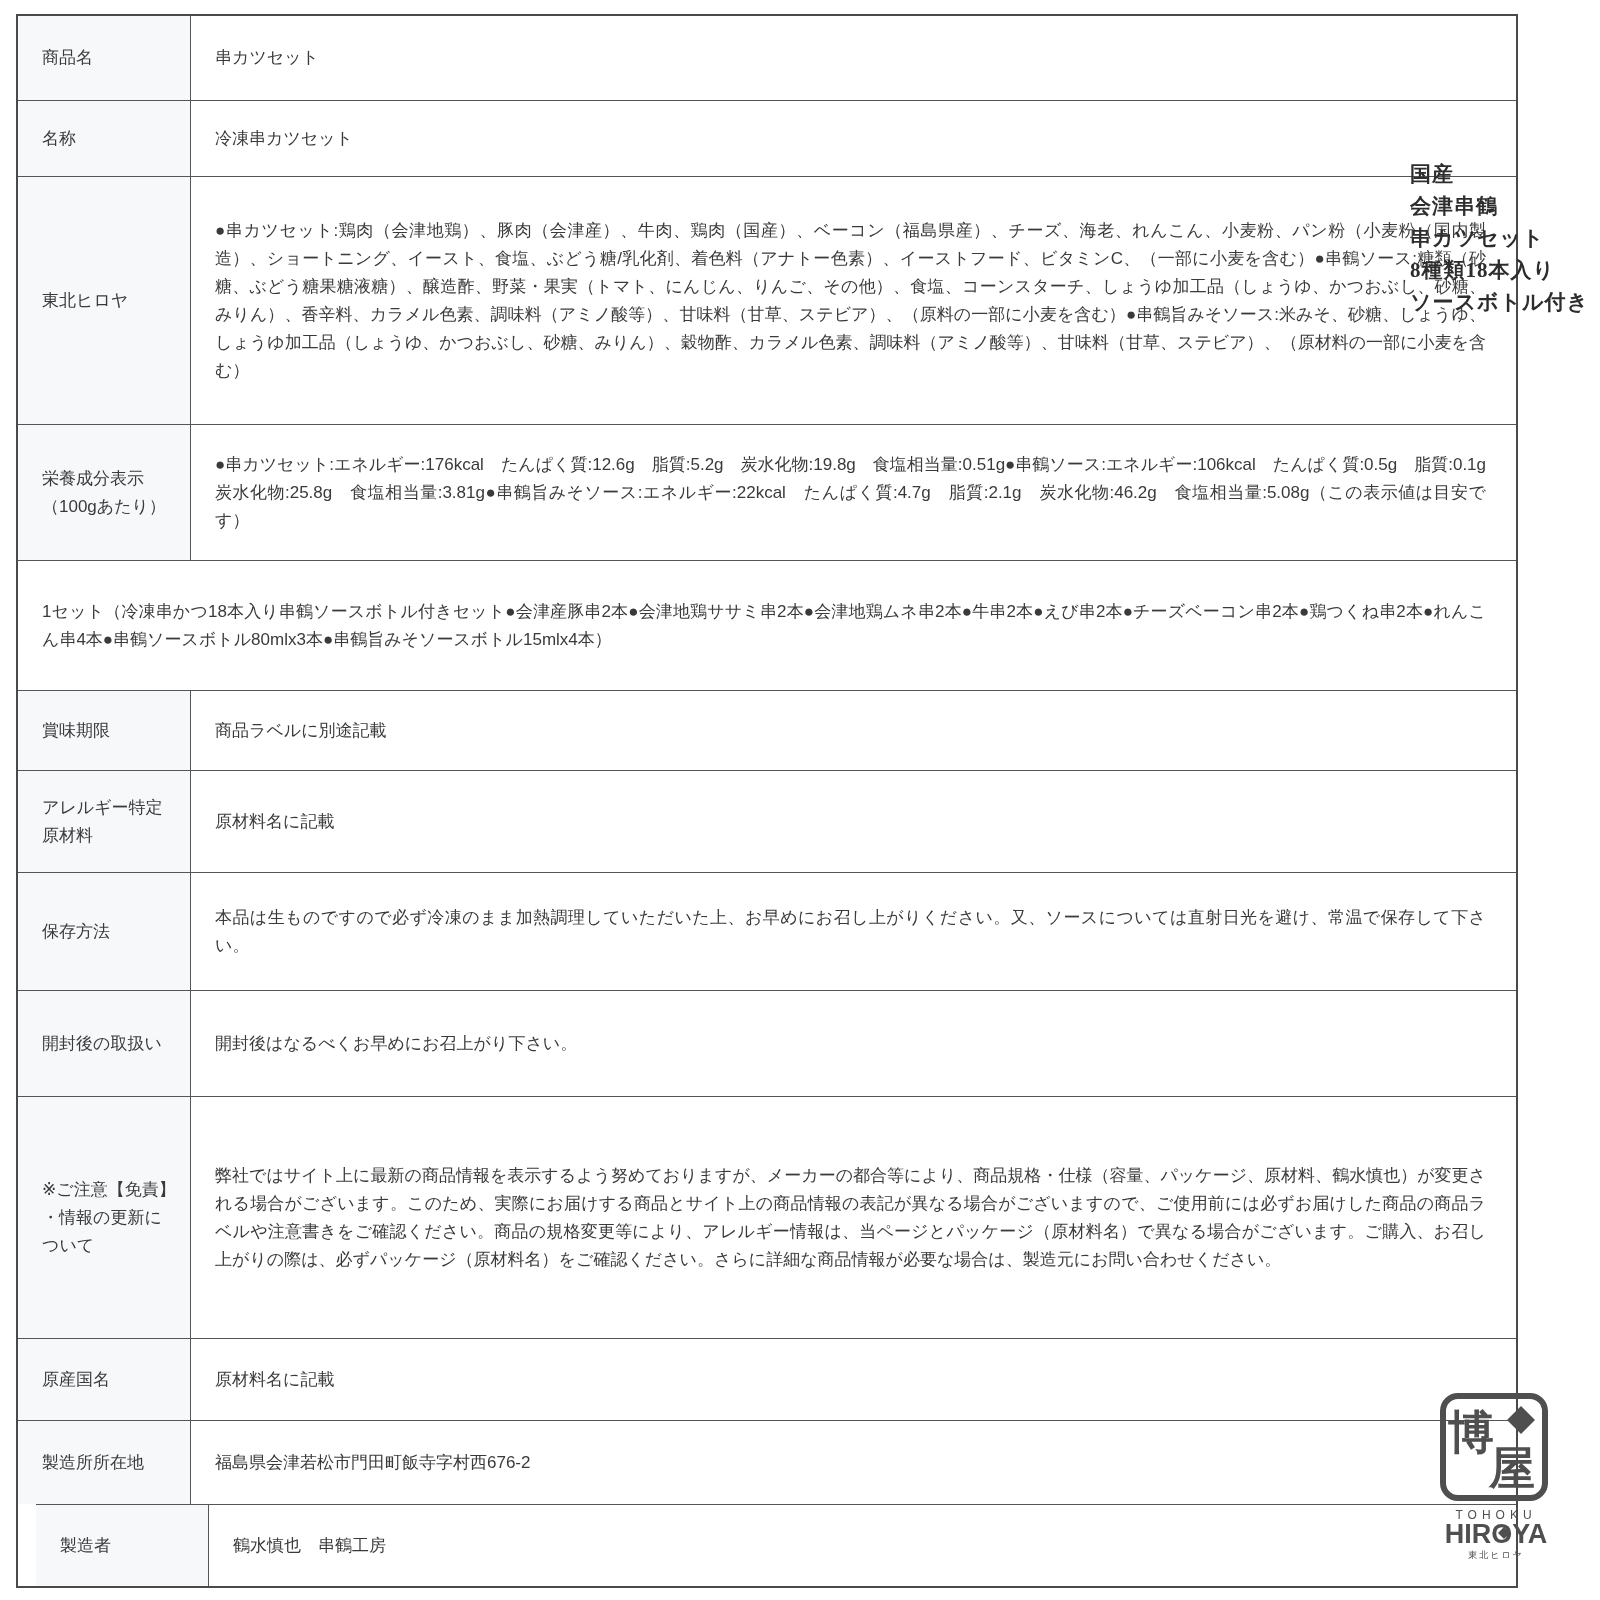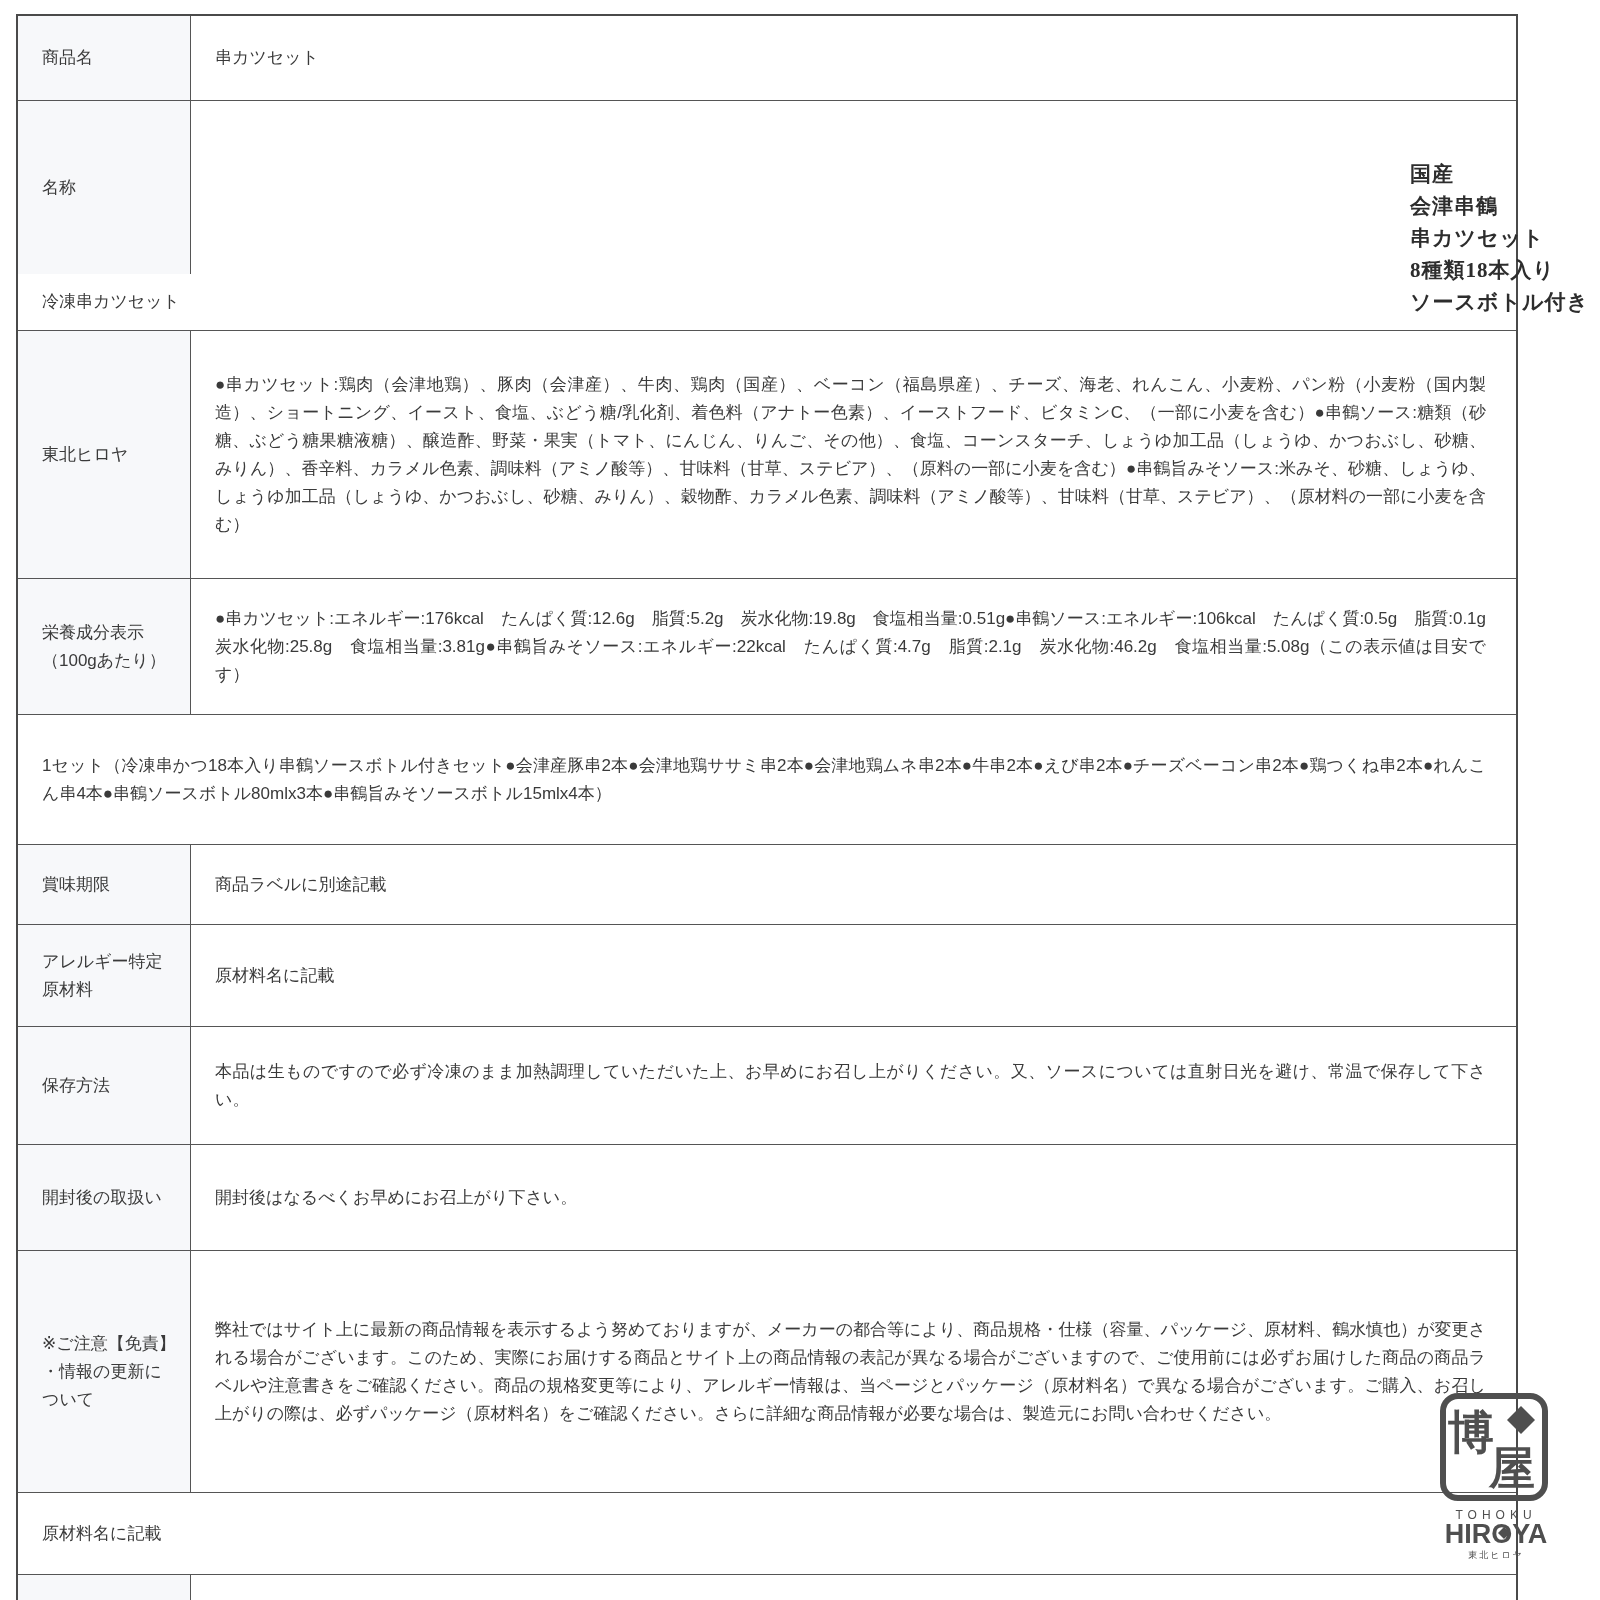--- a/index.html
+++ b/index.html
@@ -35,21 +35,21 @@
     white-space:pre-line;
   }
   .cell.value{
     flex:1;
     padding:14px 30px 14px 24px;
     font-size:17px;line-height:28px;
     text-align:justify;
   }
   
   .row:nth-child(1){min-height:84px;}
-  .row:nth-child(2){min-height:76px;flex-direction:column;}
+  .row:nth-child(2){min-height:76px;}
   .row:nth-child(3){min-height:248px;}
   .row:nth-child(4){min-height:136px;}
   .row:nth-child(5){min-height:130px;}
   .row:nth-child(6){min-height:80px;}
   .row:nth-child(7){min-height:102px;}
   .row:nth-child(8){min-height:118px;}
   .row:nth-child(9){min-height:106px;}
   .row:nth-child(10){min-height:242px;}
   .row:nth-child(11){min-height:82px;}
   .row:nth-child(12){min-height:84px;}
@@ -119,20 +119,21 @@
   </div>
 
   <div class="row">
     <div class="cell label">※ご注意【免責】
 ・情報の更新に
 ついて</div>
     <div class="cell value">弊社ではサイト上に最新の商品情報を表示するよう努めておりますが、メーカーの都合等により、商品規格・仕様（容量、パッケージ、原材料、鶴水慎也）が変更される場合がございます。このため、実際にお届けする商品とサイト上の商品情報の表記が異なる場合がございますので、ご使用前には必ずお届けした商品の商品ラベルや注意書きをご確認ください。商品の規格変更等により、アレルギー情報は、当ページとパッケージ（原材料名）で異なる場合がございます。ご購入、お召し上がりの際は、必ずパッケージ（原材料名）をご確認ください。さらに詳細な商品情報が必要な場合は、製造元にお問い合わせください。</div>
   </div>
 
   <div class="row">
+    <div class="cell label">原産国名</div>
     <div class="cell value">原材料名に記載</div>
   </div>
 
   <div class="row">
     <div class="cell label">製造所所在地</div>
     <div class="cell value">福島県会津若松市門田町飯寺字村西676-2</div>
   </div>
 
   <div class="row">
     <div class="cell label">製造者</div>

